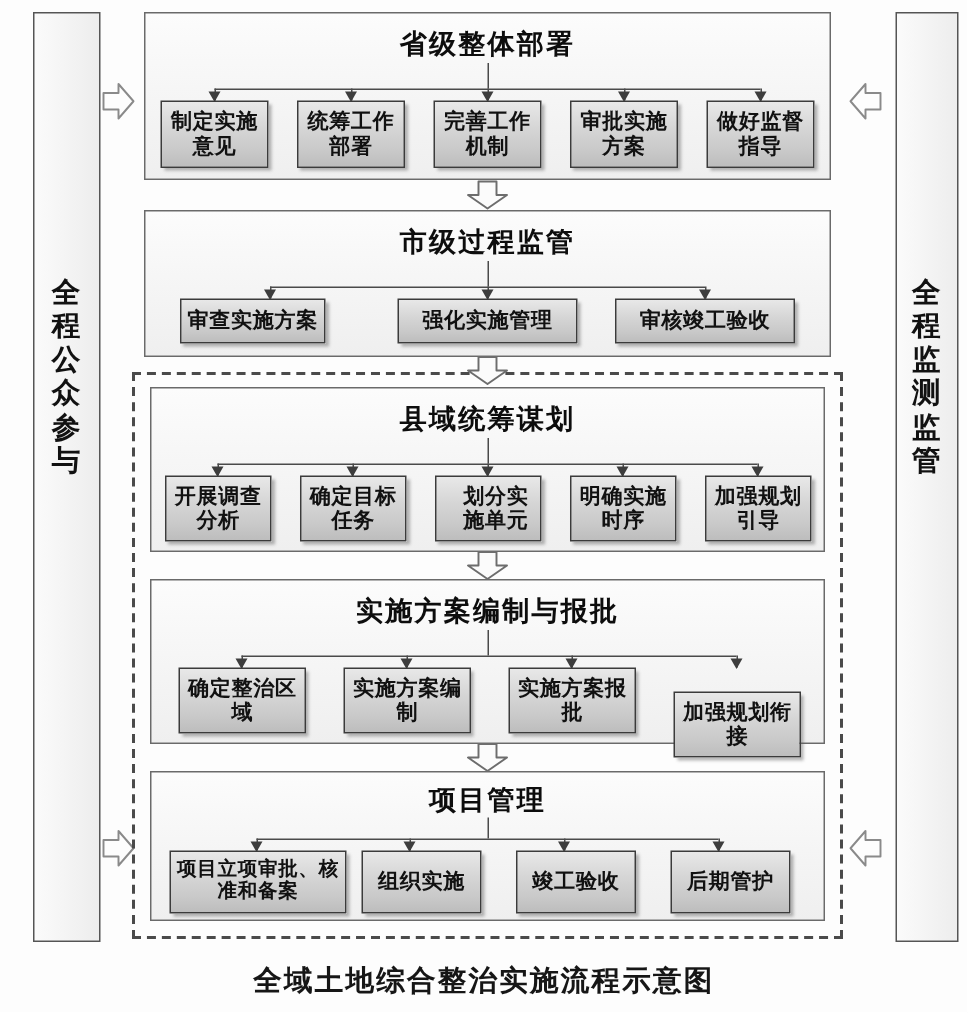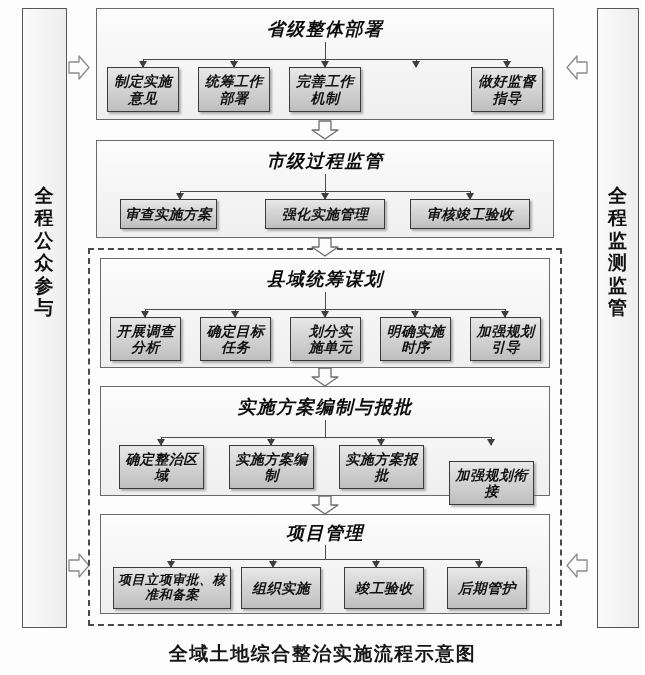--- a/index.html
+++ b/index.html
@@ -49,21 +49,20 @@
     height: 27px;
   }
   .side-arrow svg { display: block; }
 
   
   .stage {
     position: absolute;
     border: 1.4px solid #6a6a6a;
     background: linear-gradient(180deg,#fcfcfc 0%, #f6f6f6 45%, #efefef 100%);
     box-sizing: border-box;
-    font-style: italic;
   }
   .stage-title {
     position: absolute;
     left: 0;
     right: 0;
     text-align: center;
     font-size: 18px;
     font-weight: bold;
     color: #0d0d0d;
     letter-spacing: 1.5px;
@@ -190,20 +189,21 @@
     <div class="conn-v" style="left:410px; top:50px; height:8px;"></div>
     <div class="tick" style="left:41.5px;  top:52px;"></div>
     <div class="tick" style="left:132.5px; top:52px;"></div>
     <div class="tick" style="left:223.5px; top:52px;"></div>
     <div class="tick" style="left:314.5px; top:52px;"></div>
     <div class="tick" style="left:405.5px; top:52px;"></div>
 
     <div class="item" style="left:101px; top:58px; width:72px; height:45px;">统筹工作部署</div>
     <div class="item" style="left:10px;  top:58px; width:72px; height:45px;">制定实施意见</div>
     <div class="item" style="left:192px; top:58px; width:72px; height:45px;">完善工作机制</div>
+    <div class="item" style="left:283px; top:58px; width:72px; height:45px;">审批实施方案</div>
     <div class="item" style="left:374px; top:58px; width:72px; height:45px;">做好监督指导</div>
   </div>
 
   <div class="flow-arrow" style="left:310px; top:120px;">
     <svg width="30" height="20" viewBox="0 0 30 20">
       <path d="M9 1 L21 1 L21 10 L28 10 L15 19 L2 10 L9 10 Z" fill="#fbfbfb" stroke="#6d6d6d" stroke-width="1.3" stroke-linejoin="round"></path>
     </svg>
   </div>
 
   <div class="stage" id="stage-1" style="left:96px; top:140px; width:458px; height:98px;">

